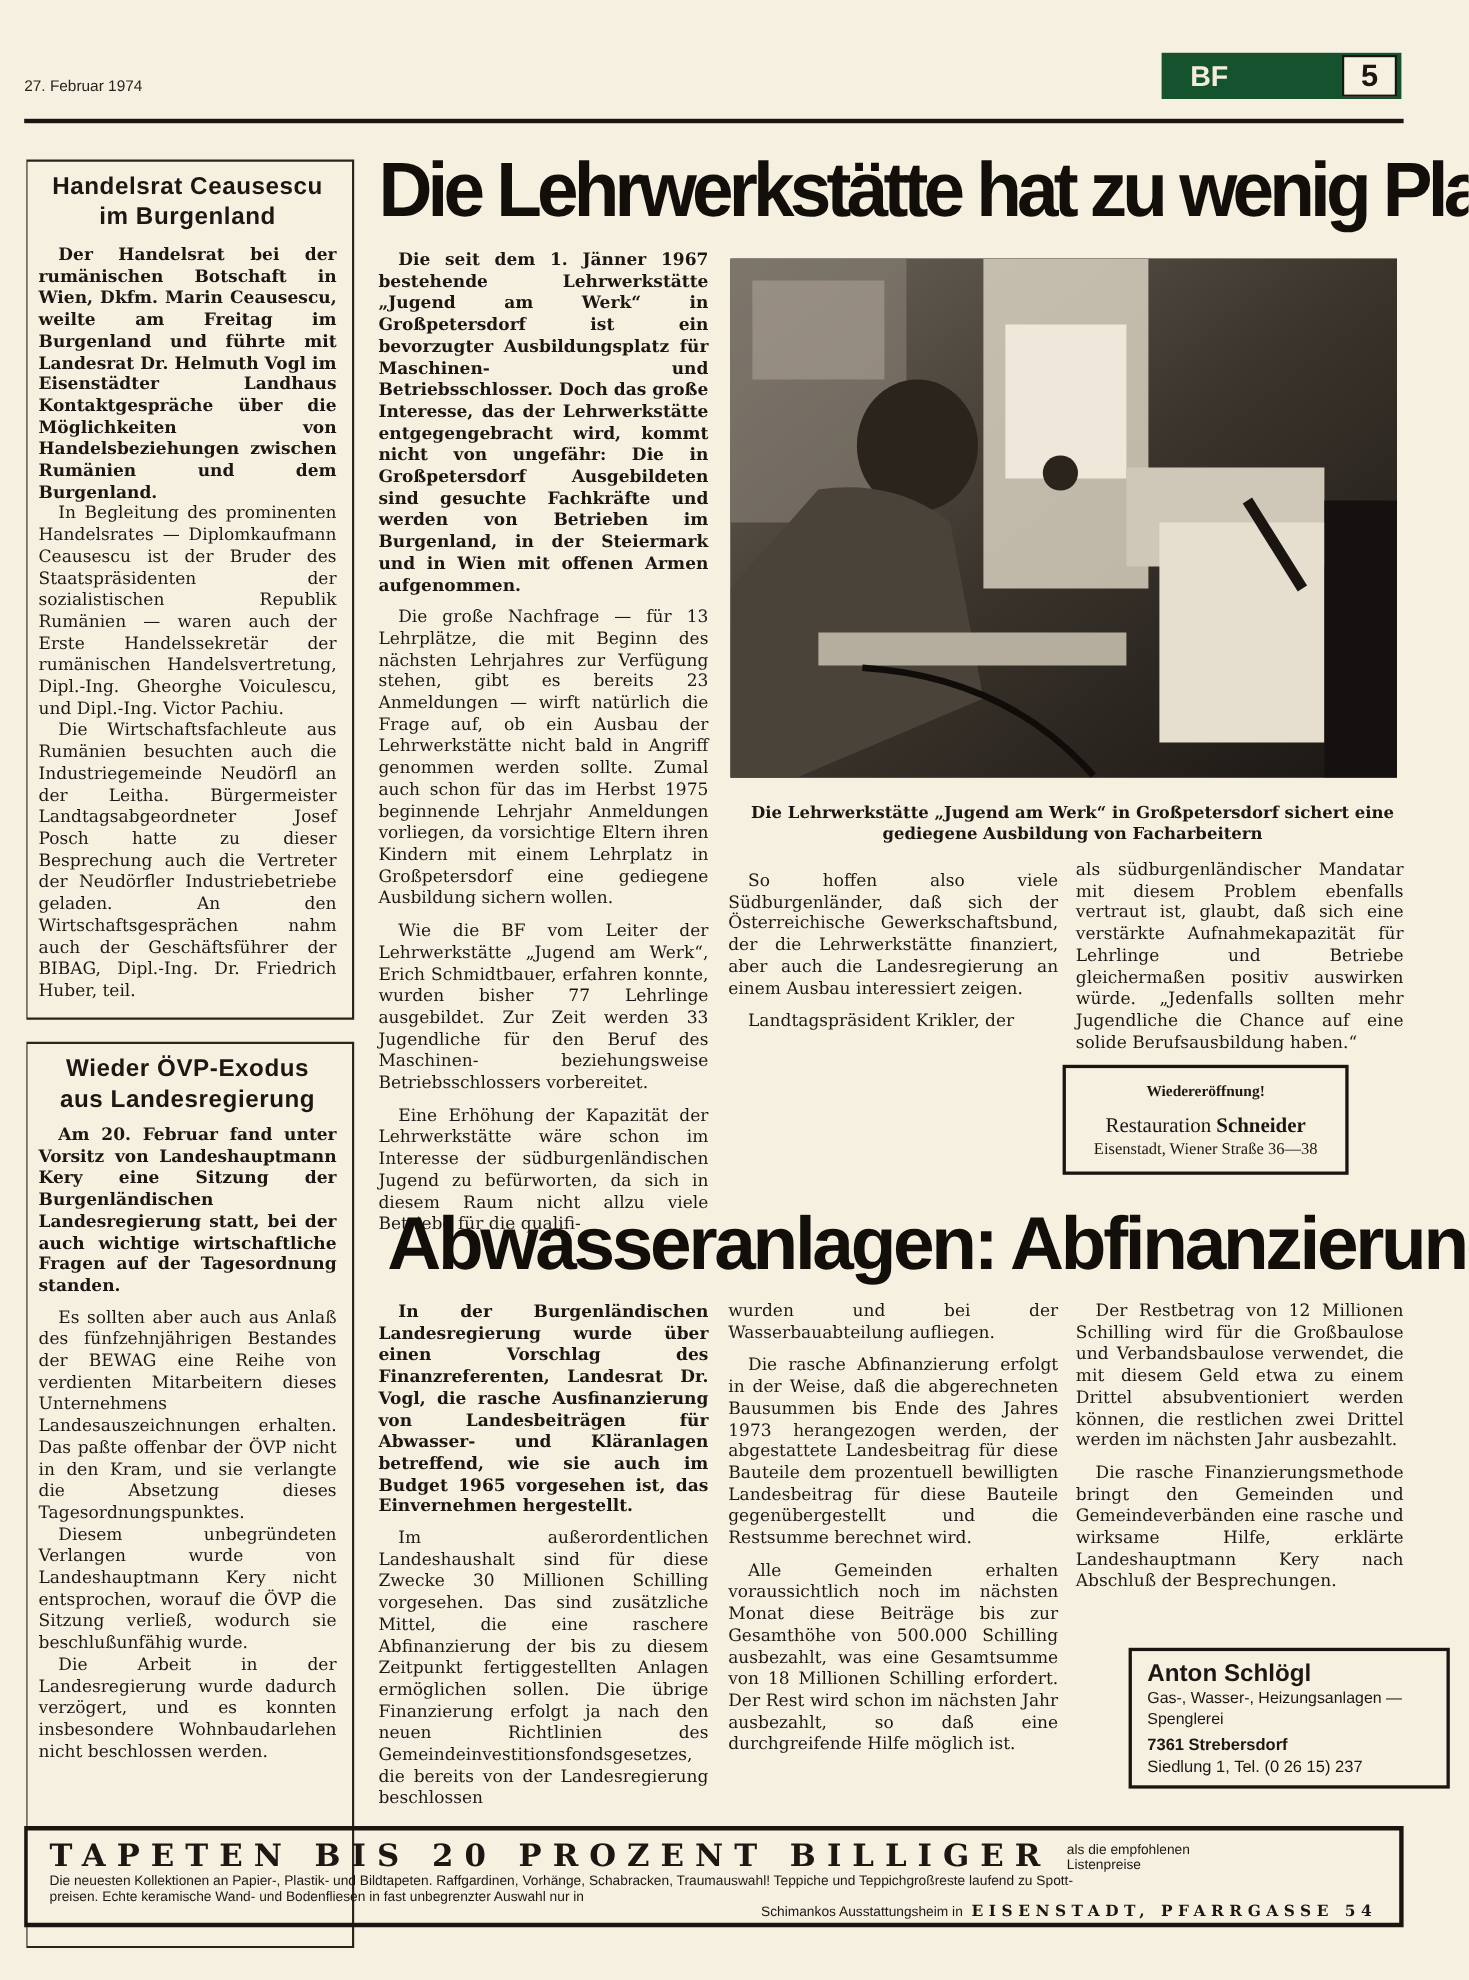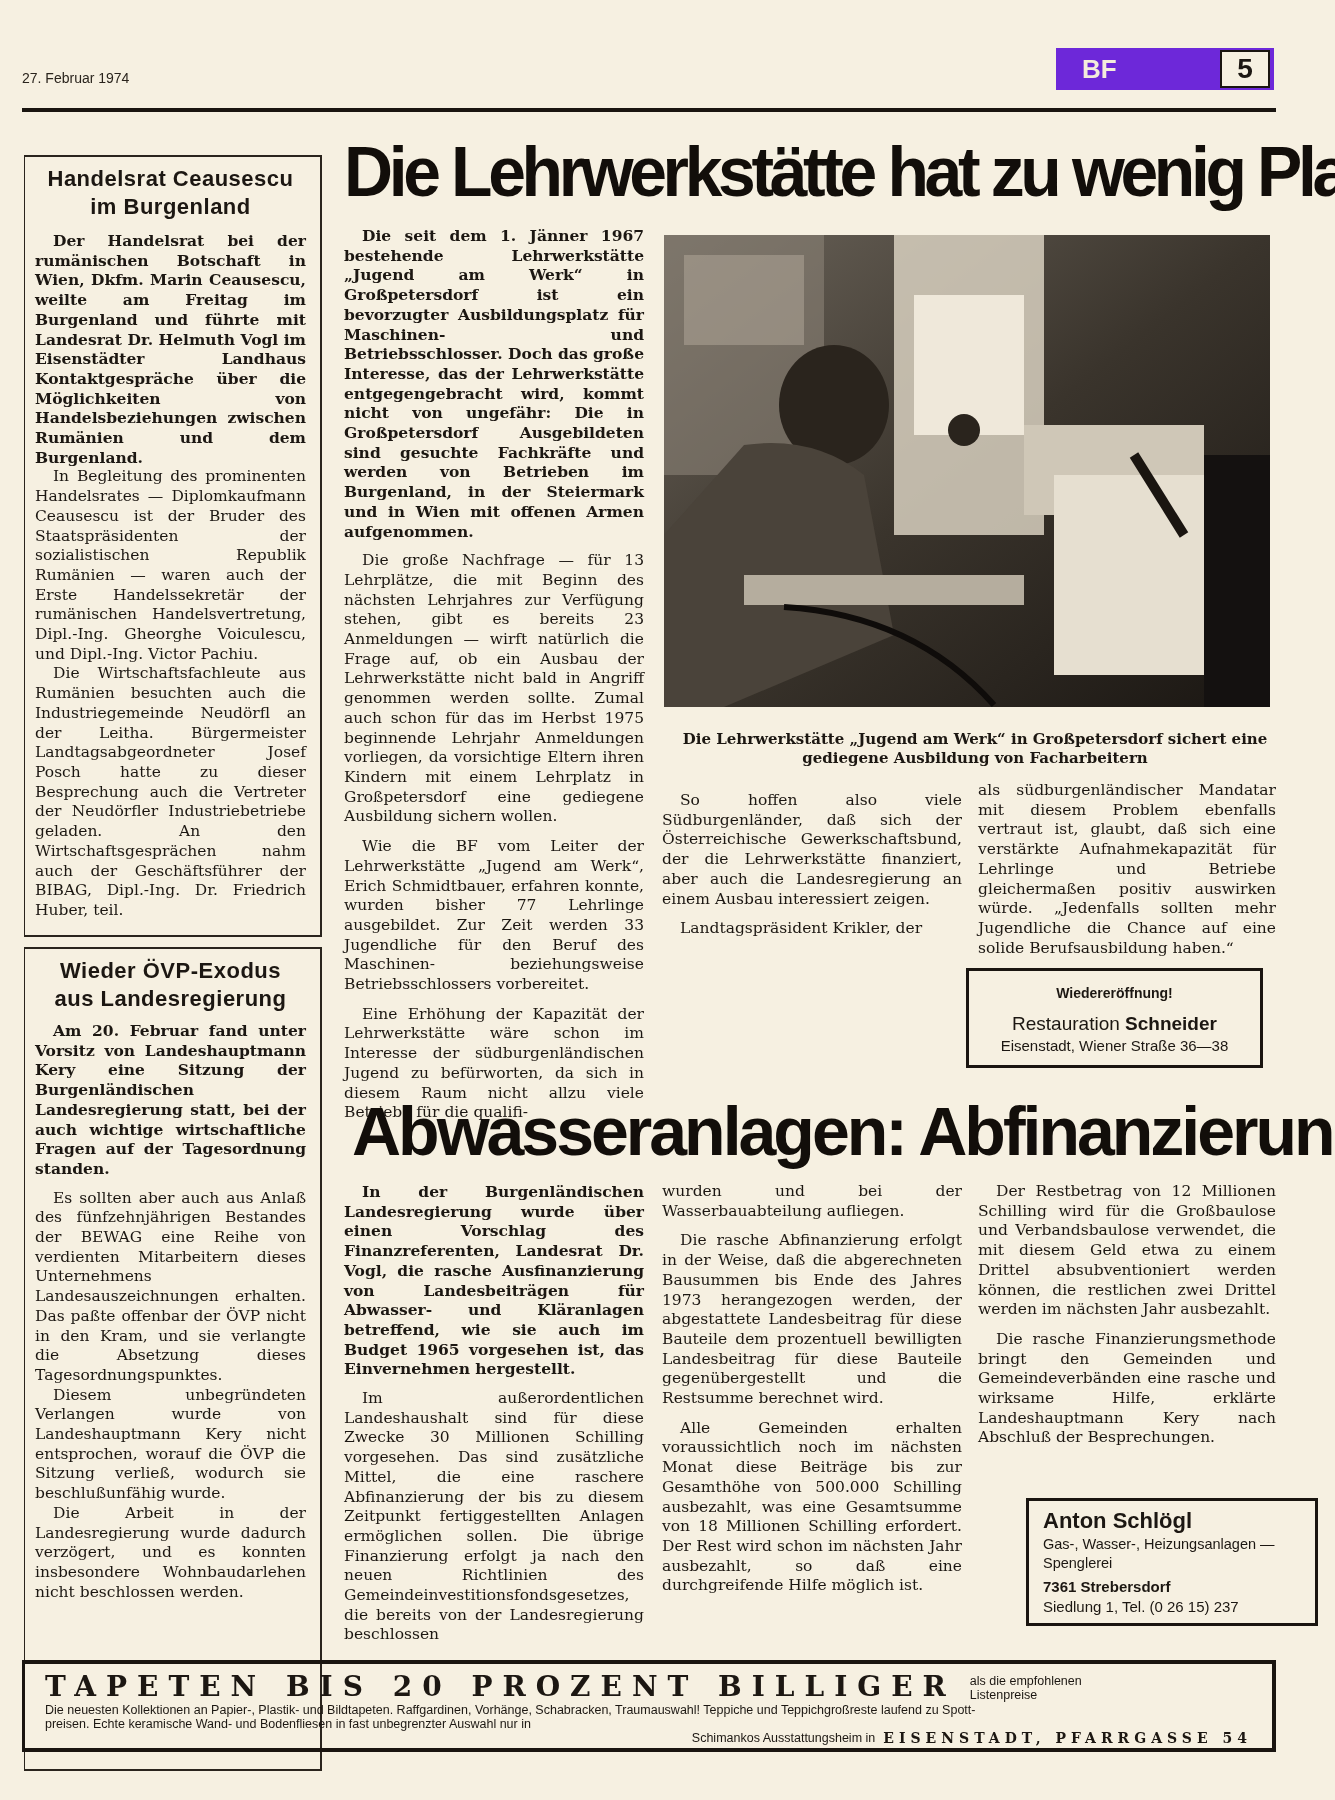--- a/index.html
+++ b/index.html
@@ -5,56 +5,56 @@
   html, body { margin:0; padding:0; }
   body {
     width:1335px; height:1800px; overflow:hidden;
     background:#f6f0e1;
     color:#1c1712;
     font-family:"DejaVu Serif", serif;
     position:relative;
   }
   .abs { position:absolute; }
   .date { left:22px; top:70px; font-family:"Liberation Sans", sans-serif; font-size:14px; color:#2a241d; }
-  .pagebox { left:1056px; top:48px; width:218px; height:42px; background:#6d28d9; display:flex; align-items:center; }
+  .pagebox { left:1056px; top:48px; width:218px; height:42px; background:#14532d; display:flex; align-items:center; }
   .pagebox .bf { color:#f3ecdc; font-family:"Liberation Sans", sans-serif; font-weight:bold; font-size:26px; margin-left:26px; flex:1; }
   .pagebox .num { background:#f6f0e1; width:46px; height:34px; margin-right:4px; display:flex; align-items:center; justify-content:center; font-family:"Liberation Sans", sans-serif; font-weight:bold; font-size:28px; border:2px solid #1a1510; }
   .topline { left:22px; top:108px; width:1254px; height:4px; background:#1a1510; }
 
   .box { border:2px solid #2a241d; box-sizing:border-box; }
   .box-title { font-family:"Liberation Sans", sans-serif; font-weight:bold; font-size:22px; text-align:center; line-height:28px; letter-spacing:0.5px; }
   .col { font-size:15.5px; line-height:19.7px; text-align:justify; hyphens:manual; }
   .col p { margin:0; text-indent:18px; }
   .col p.b { font-weight:bold; }
   .col p.gap { margin-top:10px; }
   .col p.noind { text-indent:0; }
 
   .headline { font-family:"Liberation Sans", sans-serif; font-weight:900; color:#120e0a; letter-spacing:-3px; transform-origin:left top; white-space:nowrap; }
 
   .photo { left:664px; top:235px; width:606px; height:472px; background:#2b2620; overflow:hidden; }
   .caption { left:660px; top:730px; width:630px; text-align:center; font-weight:bold; font-size:15px; line-height:19px; }
 
   .ad { border:3px solid #1a1510; box-sizing:border-box; font-family:"Liberation Sans", sans-serif; }
-  .ad1 { left:966px; top:968px; width:297px; height:100px; text-align:center; }
+  .ad1 { left:966px; top:968px; width:260px; height:100px; text-align:center;font-family:Liberation Serif, serif; }
   .ad2 { left:983px; top:1498px; width:292px; height:128px; padding:6px 14px;margin-left:43px; }
   .ad3 { left:22px; top:1660px; width:1254px; height:92px; border-width:4px; border-left-width:3px; padding:6px 20px; }
   .ad3 .big { font-family:"DejaVu Serif", serif; font-weight:900; font-size:28px; letter-spacing:10px; }
   .ad3 .small { font-size:12.5px; line-height:14px; }
 </style>
 </head>
 <body>
 
 <div class="abs date">27. Februar 1974</div>
 <div class="abs pagebox">
   <span class="bf">BF</span>
   <span class="num">5</span>
 </div>
 <div class="abs topline"></div>
 
-<div class="abs box" style="left:24px; top:155px; width:298px; height:782px; padding:8px 14px 0 10px; border-left-width:1px;">
+<div class="abs box" style="left:24px; top:145px; width:298px; height:782px; padding:8px 14px 0 10px; border-left-width:1px;">
   <div class="box-title">
     <div>Handelsrat Ceausescu</div>
     <div>im Burgenland</div>
   </div>
   <div class="col" style="margin-top:10px;">
     <p class="b">Der Handelsrat bei der rumänischen Botschaft in Wien, Dkfm. Marin Ceausescu, weilte am Freitag im Burgenland und führte mit Landesrat Dr. Helmuth Vogl im Eisenstädter Landhaus Kontaktgespräche über die Möglichkeiten von Handelsbeziehungen zwischen Rumänien und dem Burgenland.</p>
     <p>In Begleitung des prominenten Handelsrates — Diplomkaufmann Ceausescu ist der Bruder des Staatspräsidenten der sozialistischen Republik Rumänien — waren auch der Erste Handelssekretär der rumänischen Handelsvertretung, Dipl.-Ing. Gheorghe Voiculescu, und Dipl.-Ing. Victor Pachiu.</p>
     <p>Die Wirtschaftsfachleute aus Rumänien besuchten auch die Industriegemeinde Neudörfl an der Leitha. Bürgermeister Landtagsabgeordneter Josef Posch hatte zu dieser Besprechung auch die Vertreter der Neudörfler Industriebetriebe geladen. An den Wirtschaftsgesprächen nahm auch der Geschäftsführer der BIBAG, Dipl.-Ing. Dr. Friedrich Huber, teil.</p>
   </div>
 </div>

